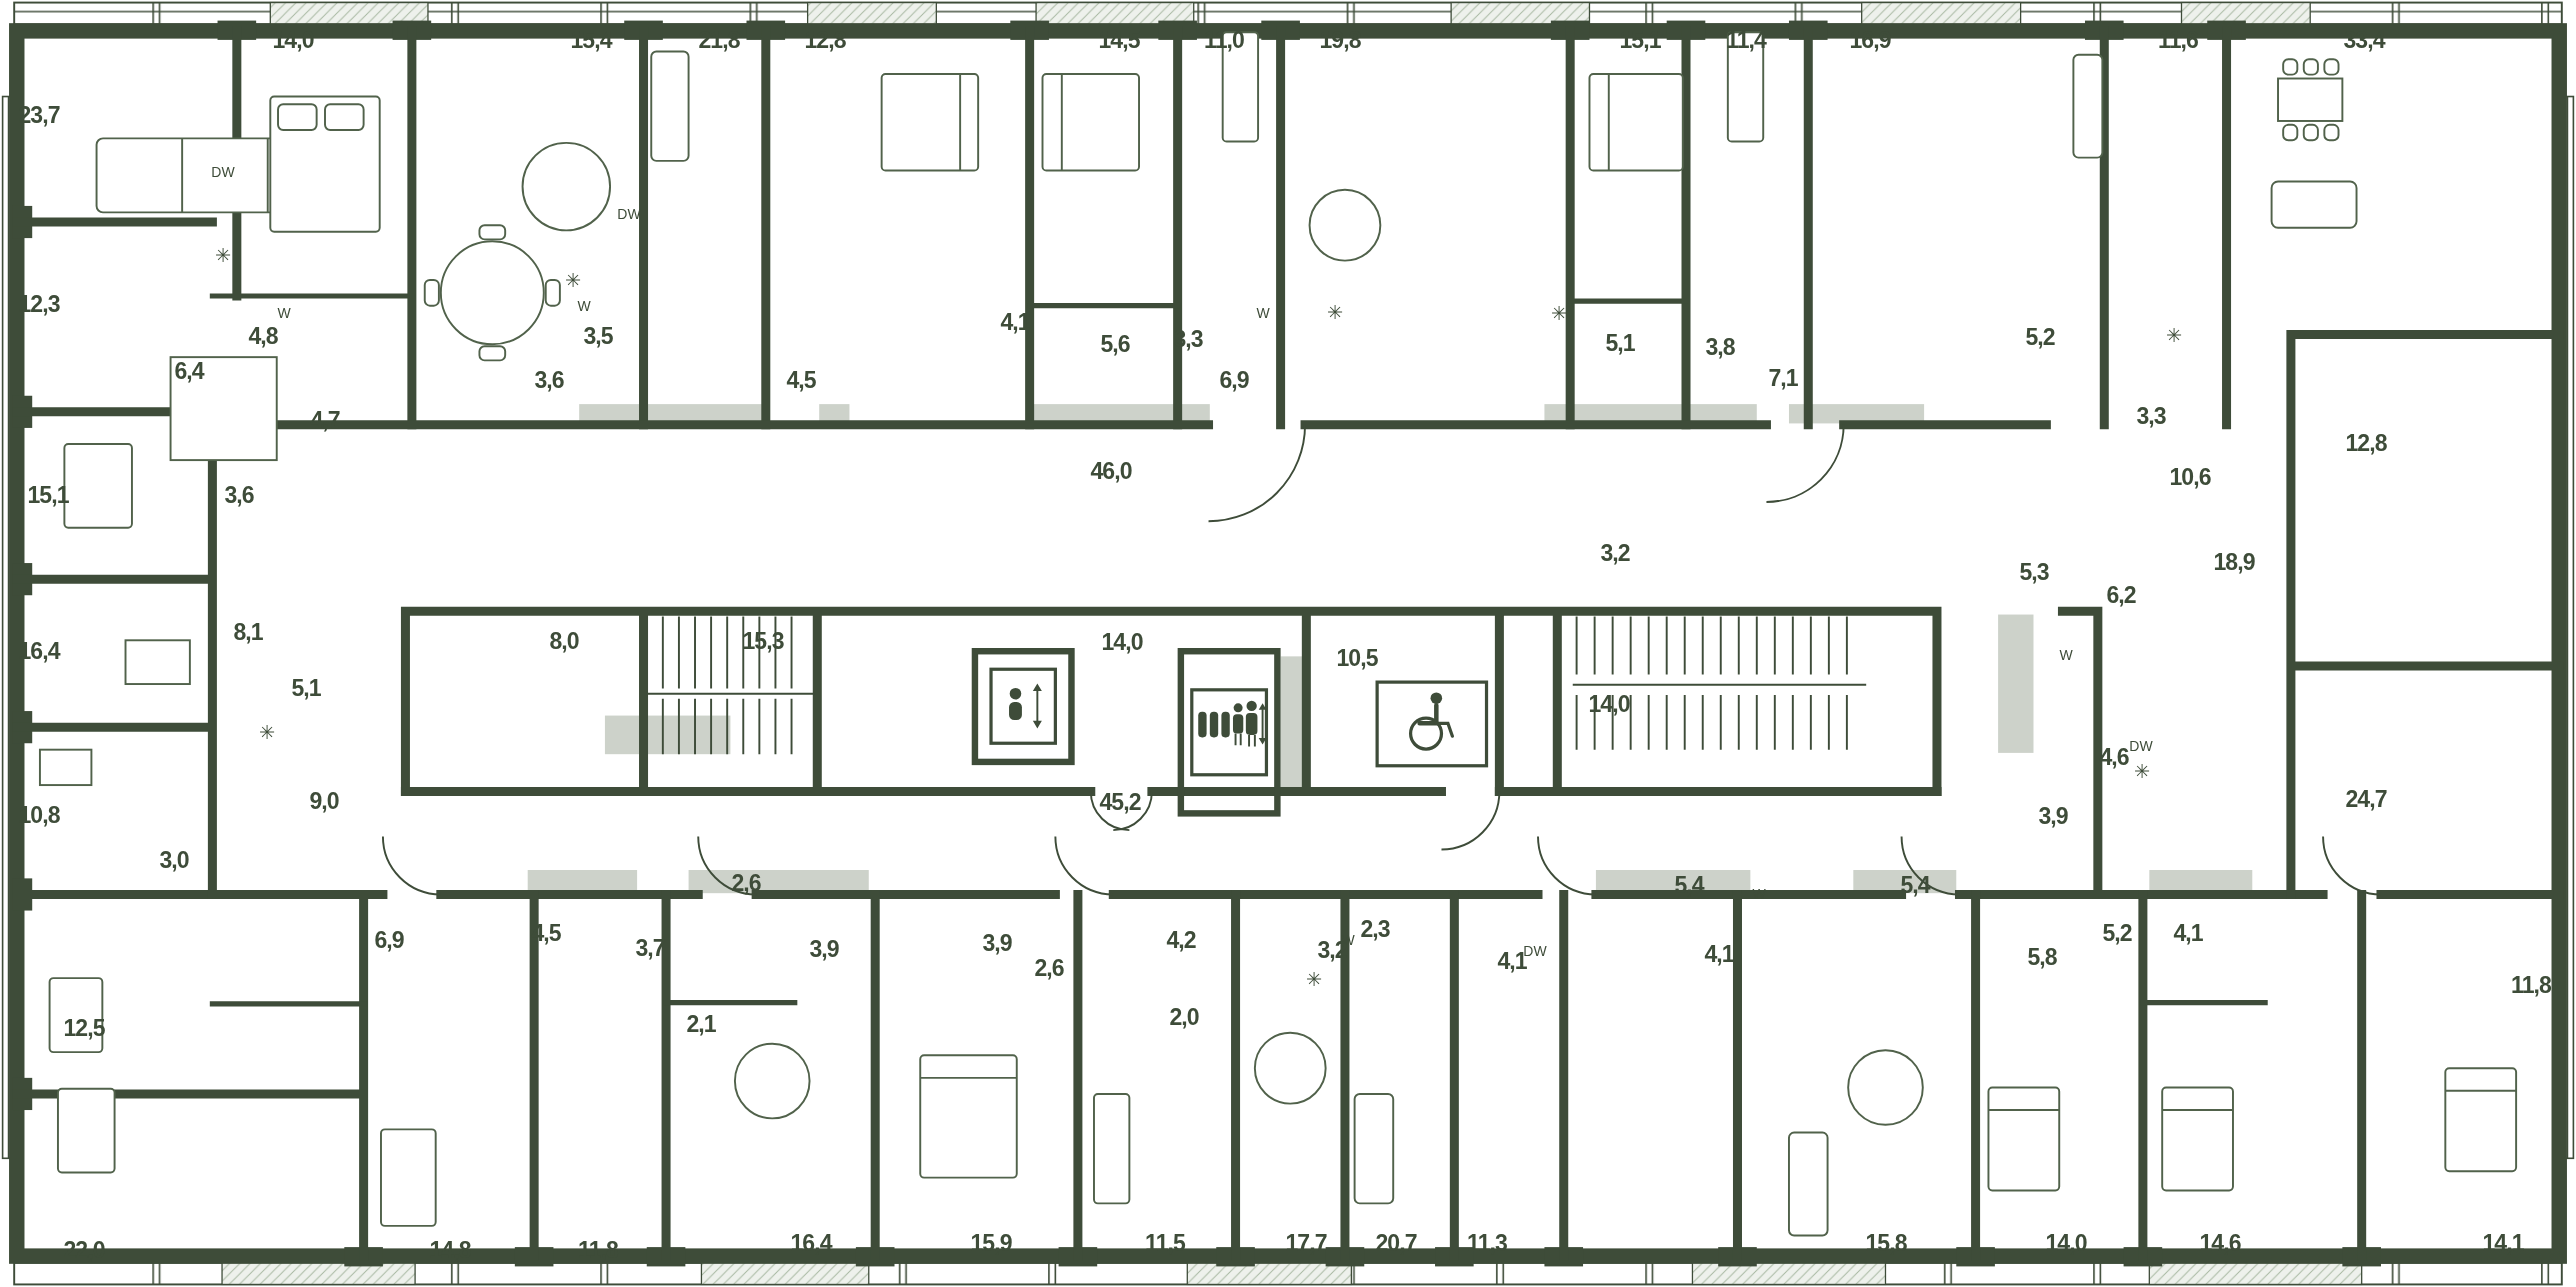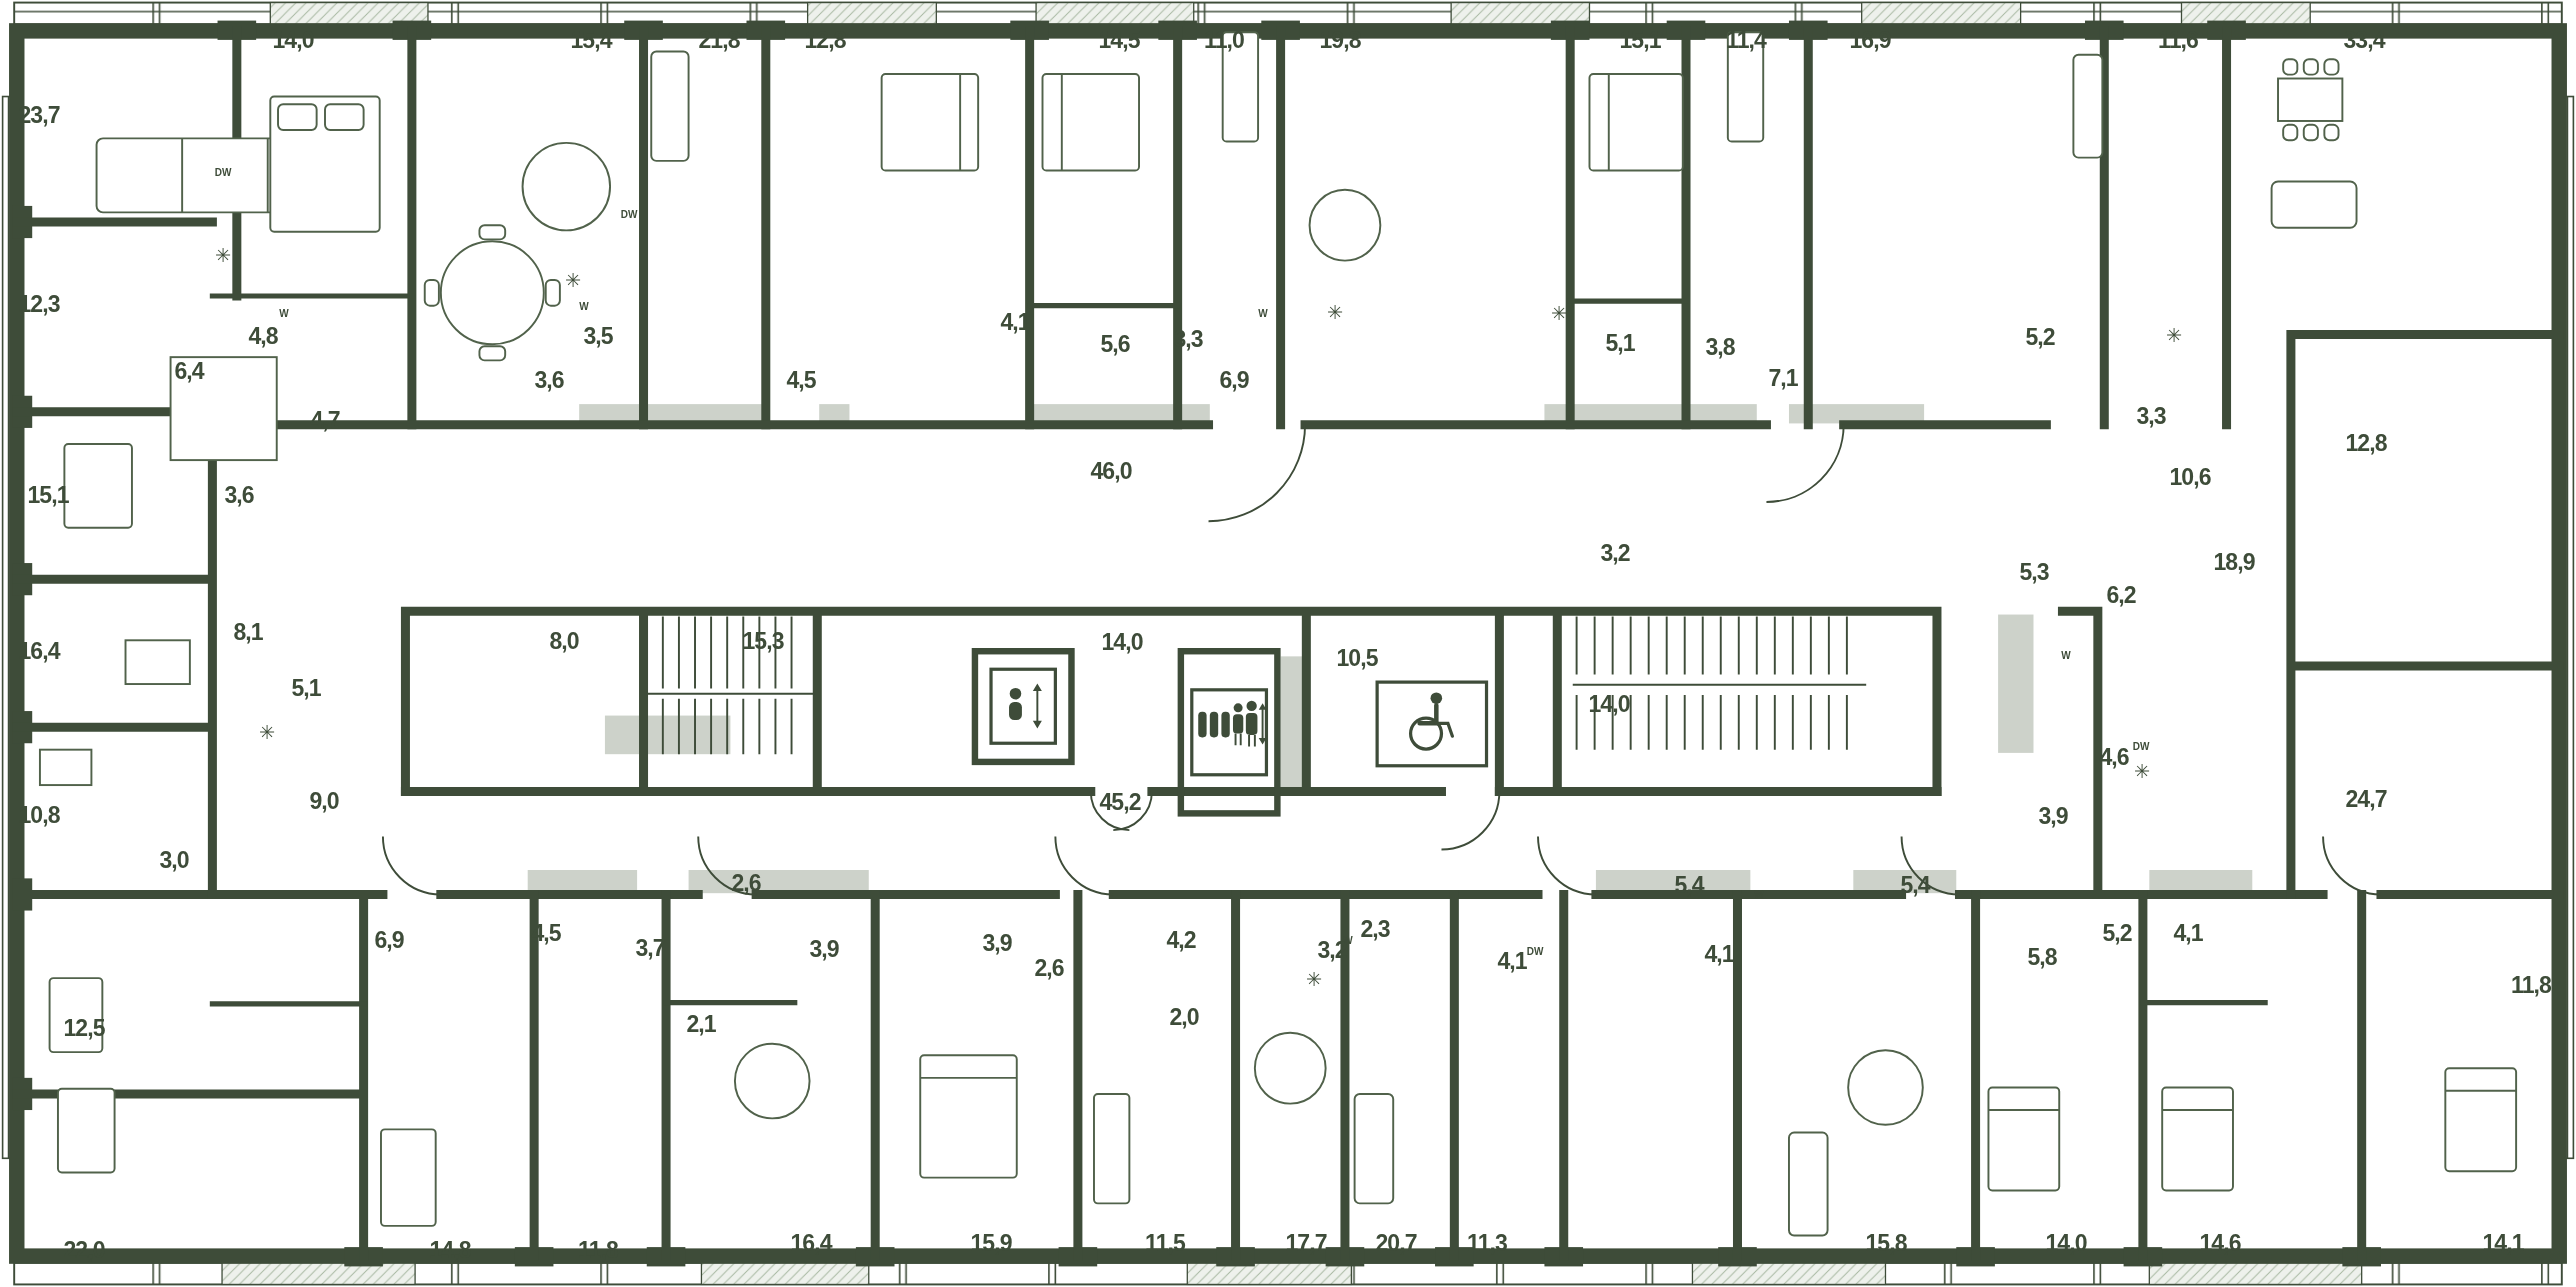--- a/index.html
+++ b/index.html
@@ -2,21 +2,21 @@
 <html style="font-size:10.3px"><head>
 <meta charset="utf-8">
 <style>
   html,body{margin:0;padding:0;background:#ffffff;}
   #stage{position:relative;width:2576px;height:1287px;background:#ffffff;overflow:hidden;
          font-family:"Liberation Sans",sans-serif;}
   #stage svg{position:absolute;left:0;top:0;}
   .layer{position:absolute;left:0;top:0;width:100%;height:100%;pointer-events:none;}
   .lbl{position:absolute;transform:translate(-50%,-50%) scaleX(.94);
        font-weight:bold;font-size:24.5px;letter-spacing:-1px;color:#3e4c39;white-space:nowrap;}
-  .app{position:absolute;transform:translate(-50%,-50%);font-weight:bold;font-size:10px;
+  .app{position:absolute;transform:translate(-50%,-50%);font-weight:normal;font-size:14px;
        color:#3e4c39;white-space:nowrap;}
   .sym{position:absolute;transform:translate(-50%,-50%);font-size:19.3px;color:#3e4c39;}
 </style>
 </head>
 <body>
 
 <div id="stage">
 
 <svg width="2576" height="1287" viewBox="0 0 4003 2000">
   <defs>

